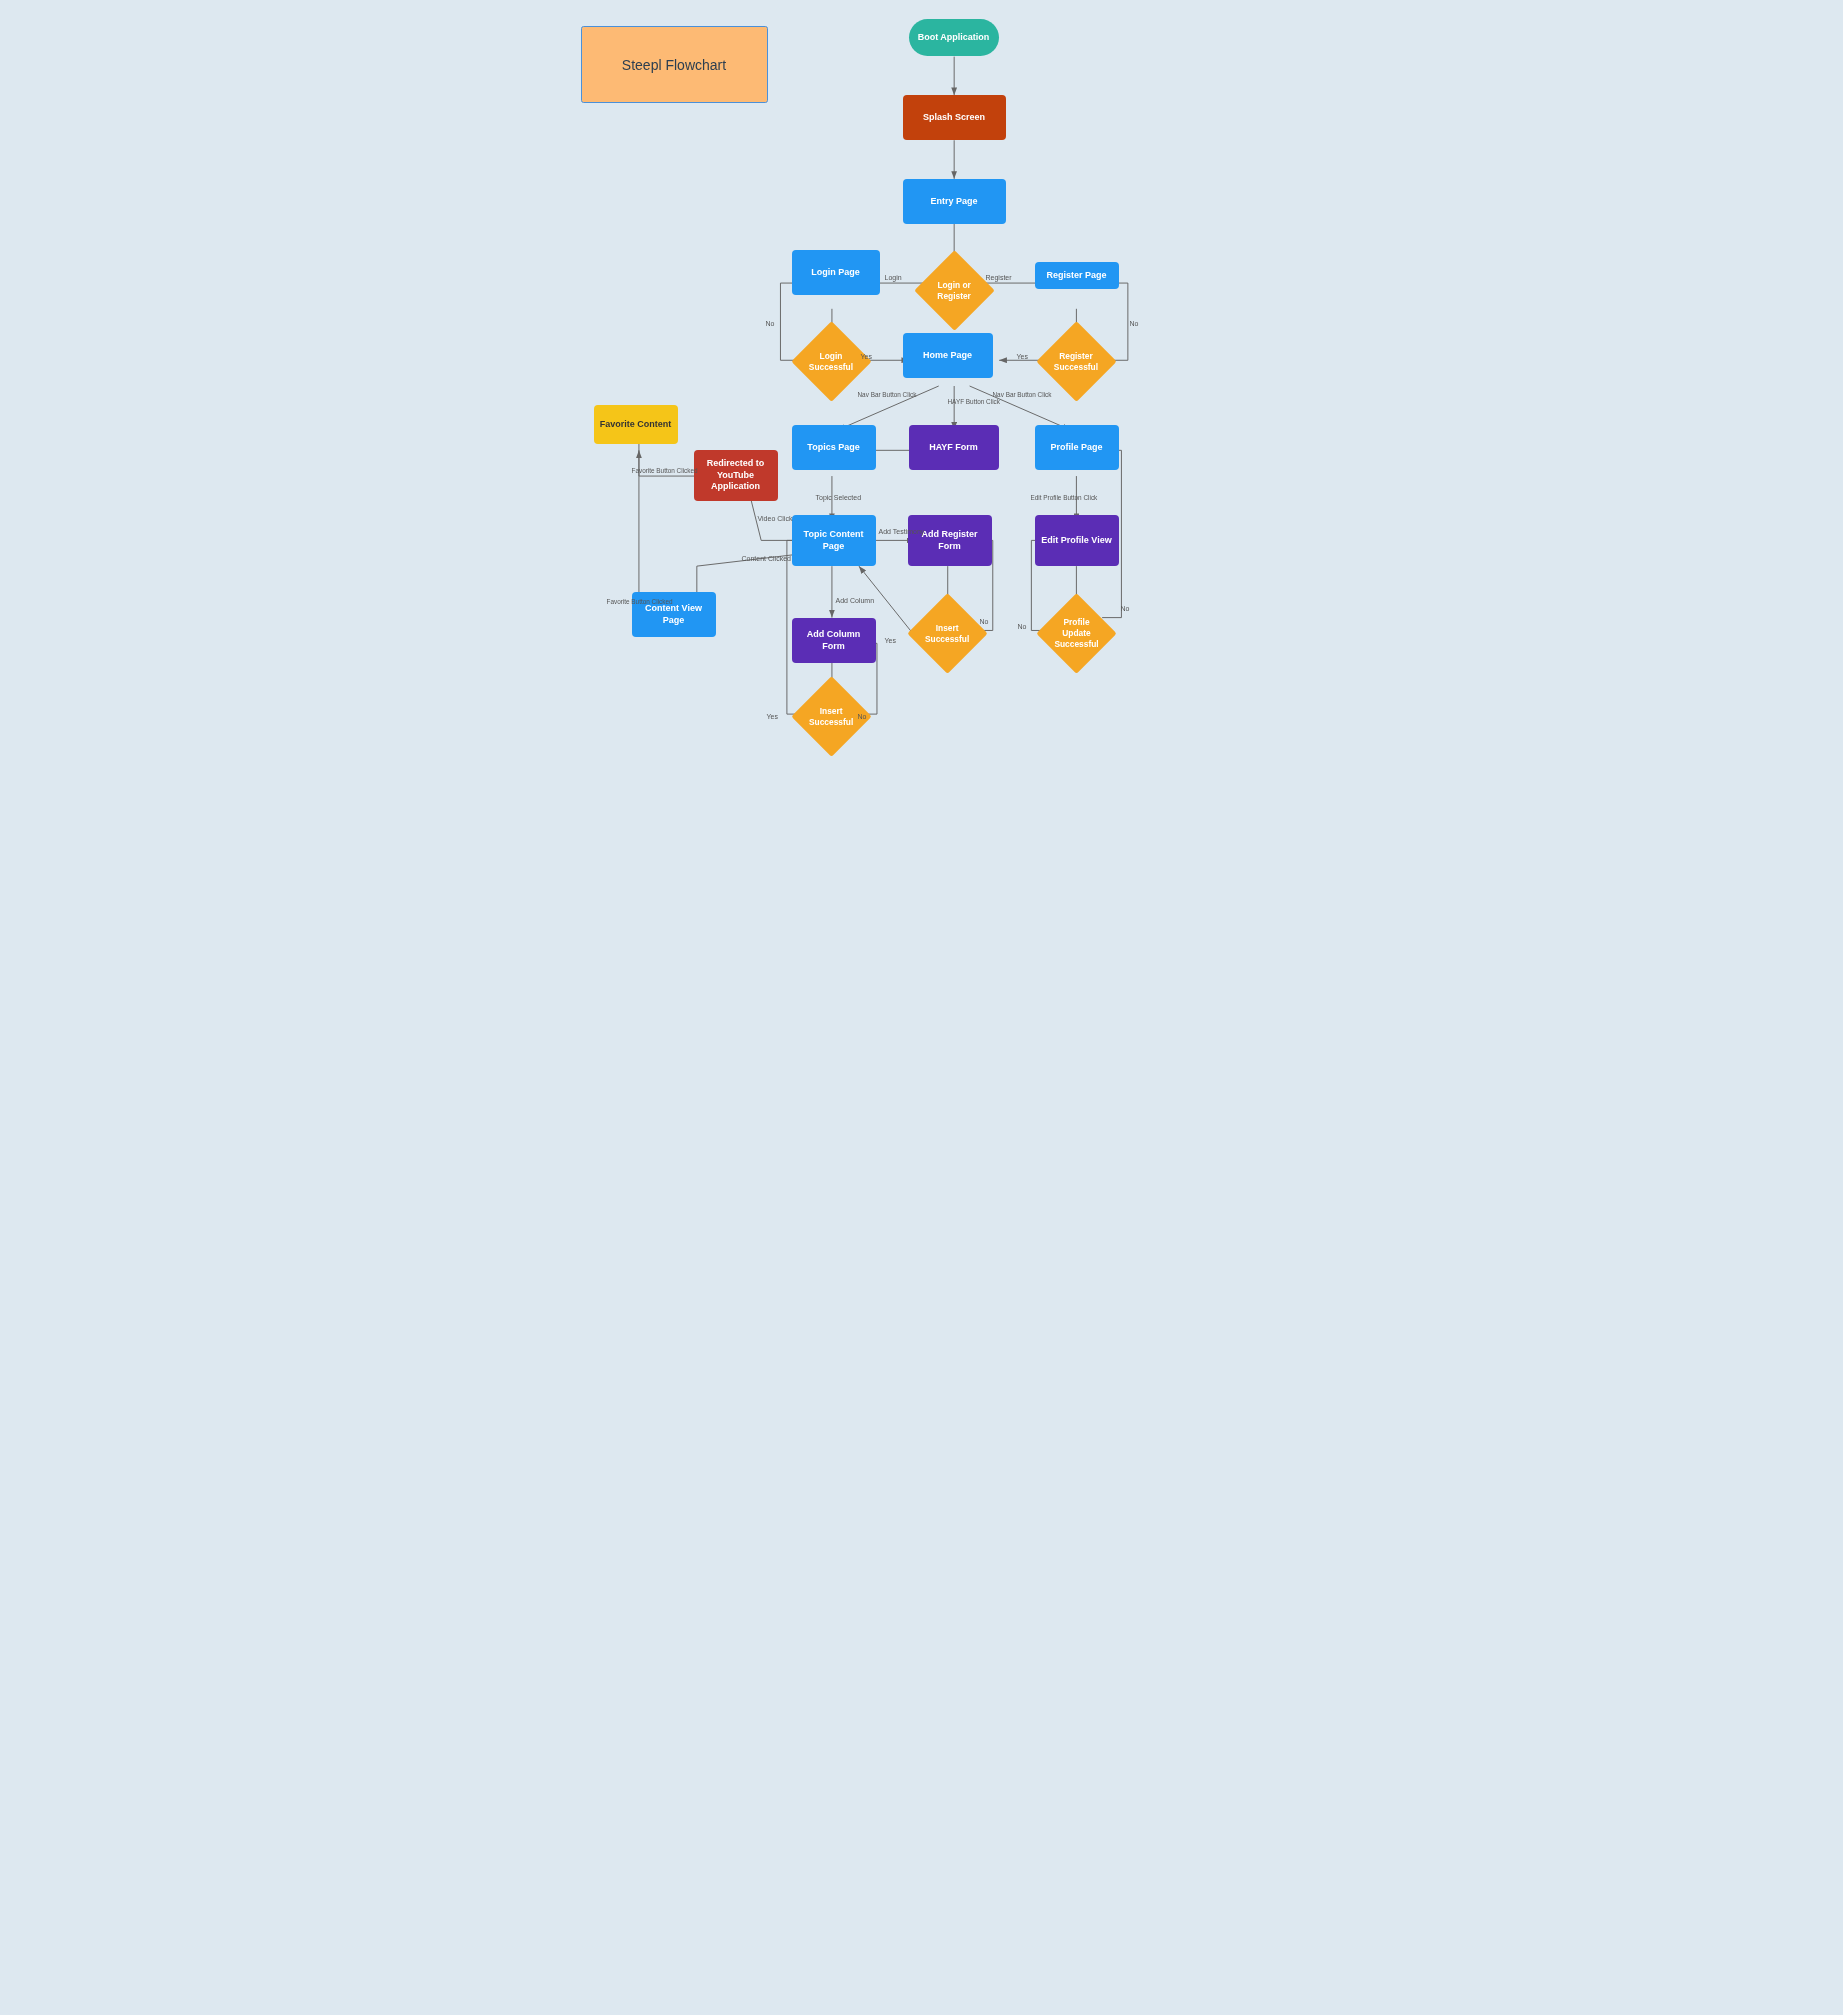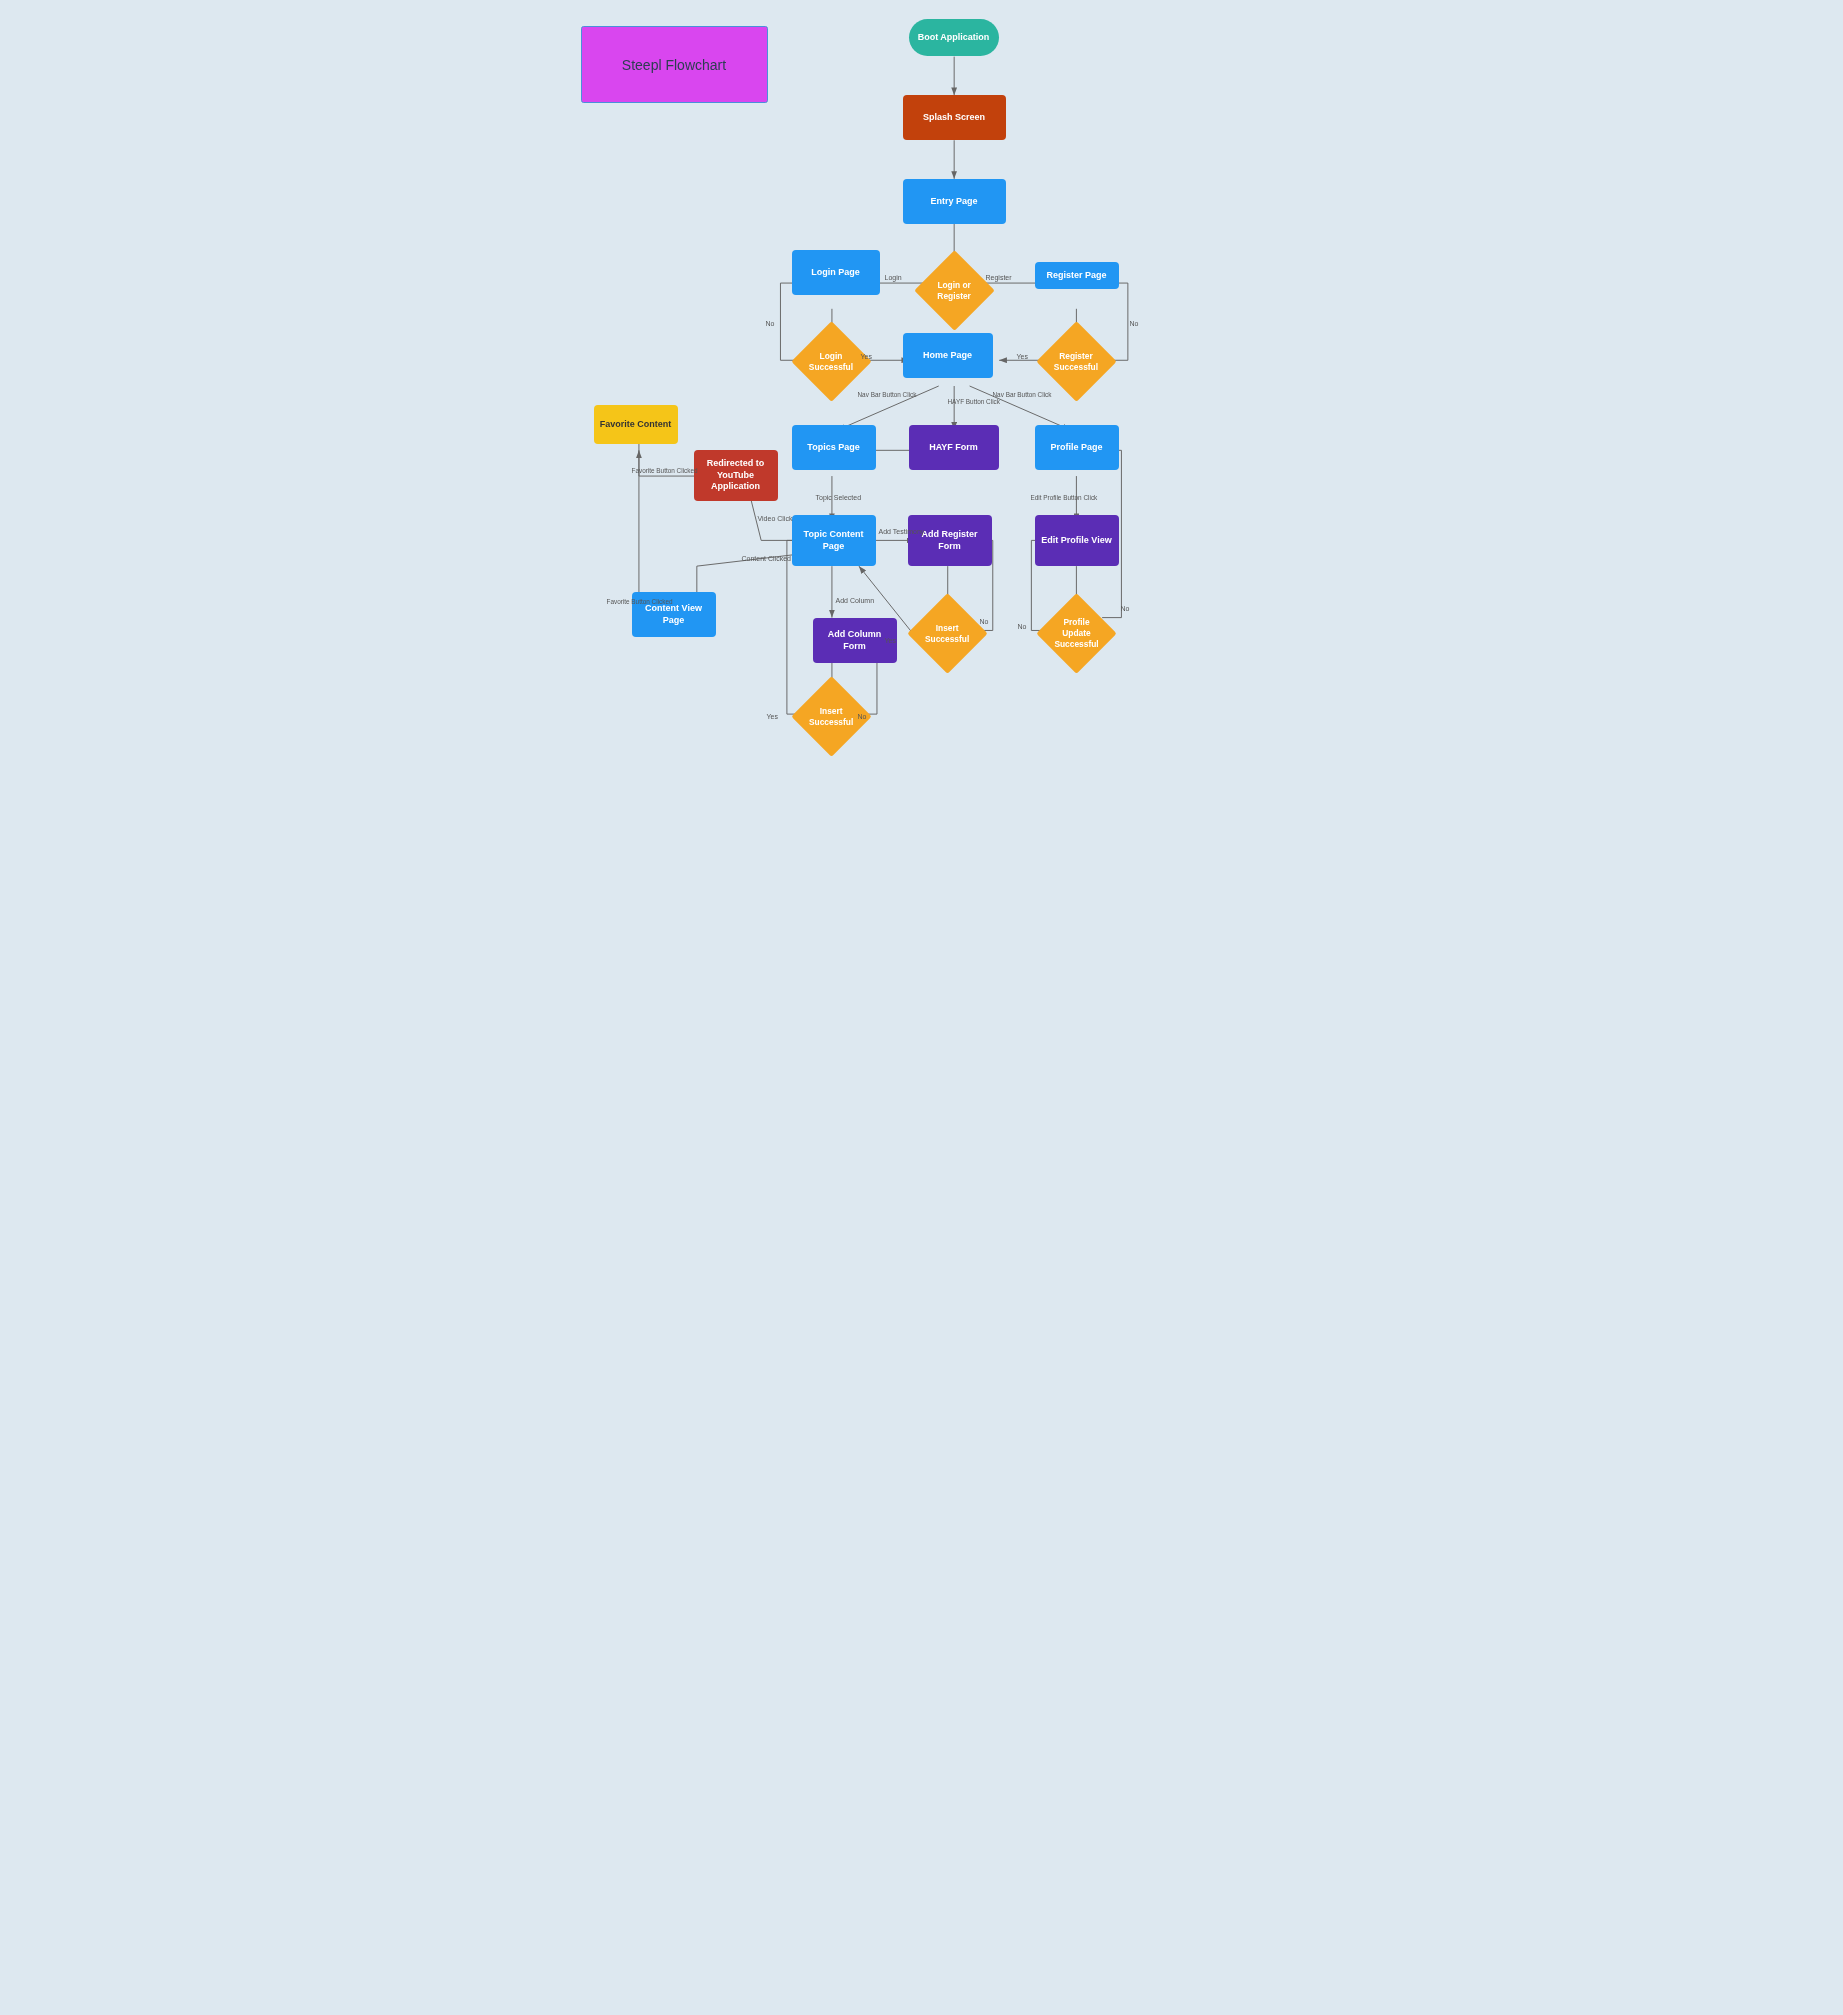--- a/index.html
+++ b/index.html
@@ -16,21 +16,21 @@
       margin: 0 auto;
       padding: 13px;
     }
     .title-box {
       position: absolute;
       top: 26px;
       left: 13px;
       width: 187px;
       height: 77px;
       border: 1.3px solid #4a90d9;
-      background: #d946ef;
+      background: #fdba74;
       border-radius: 2.6px;
       display: flex;
       align-items: center;
       justify-content: center;
     }
     .title-text {
       font-size: 14px;
       font-weight: 500;
       color: #2c3e50;
     }
@@ -247,21 +247,21 @@
   </div>
 
   <div class="node node-yellow" style="left:26px;top:405px;width:84px;height:39px;color:#333;">
     <span>Favorite Content</span>
   </div>
 
   <div class="node node-blue" style="left:64px;top:592px;width:84px;height:45px;">
     <span>Content View Page</span>
   </div>
 
-  <div class="node node-violet" style="left:224px;top:618px;width:84px;height:45px;margin-left:21px;">
+  <div class="node node-violet" style="left:224px;top:618px;width:84px;height:45px;">
     <span>Add Column Form</span>
   </div>
 
   <div class="node node-orange" style="left:351px;top:605px;width:57px;height:57px;">
     <span class="node-orange-text">Insert Successful</span>
   </div>
 
   <div class="node node-orange" style="left:480px;top:605px;width:57px;height:57px;">
     <span class="node-orange-text">Profile Update
 Successful</span>

